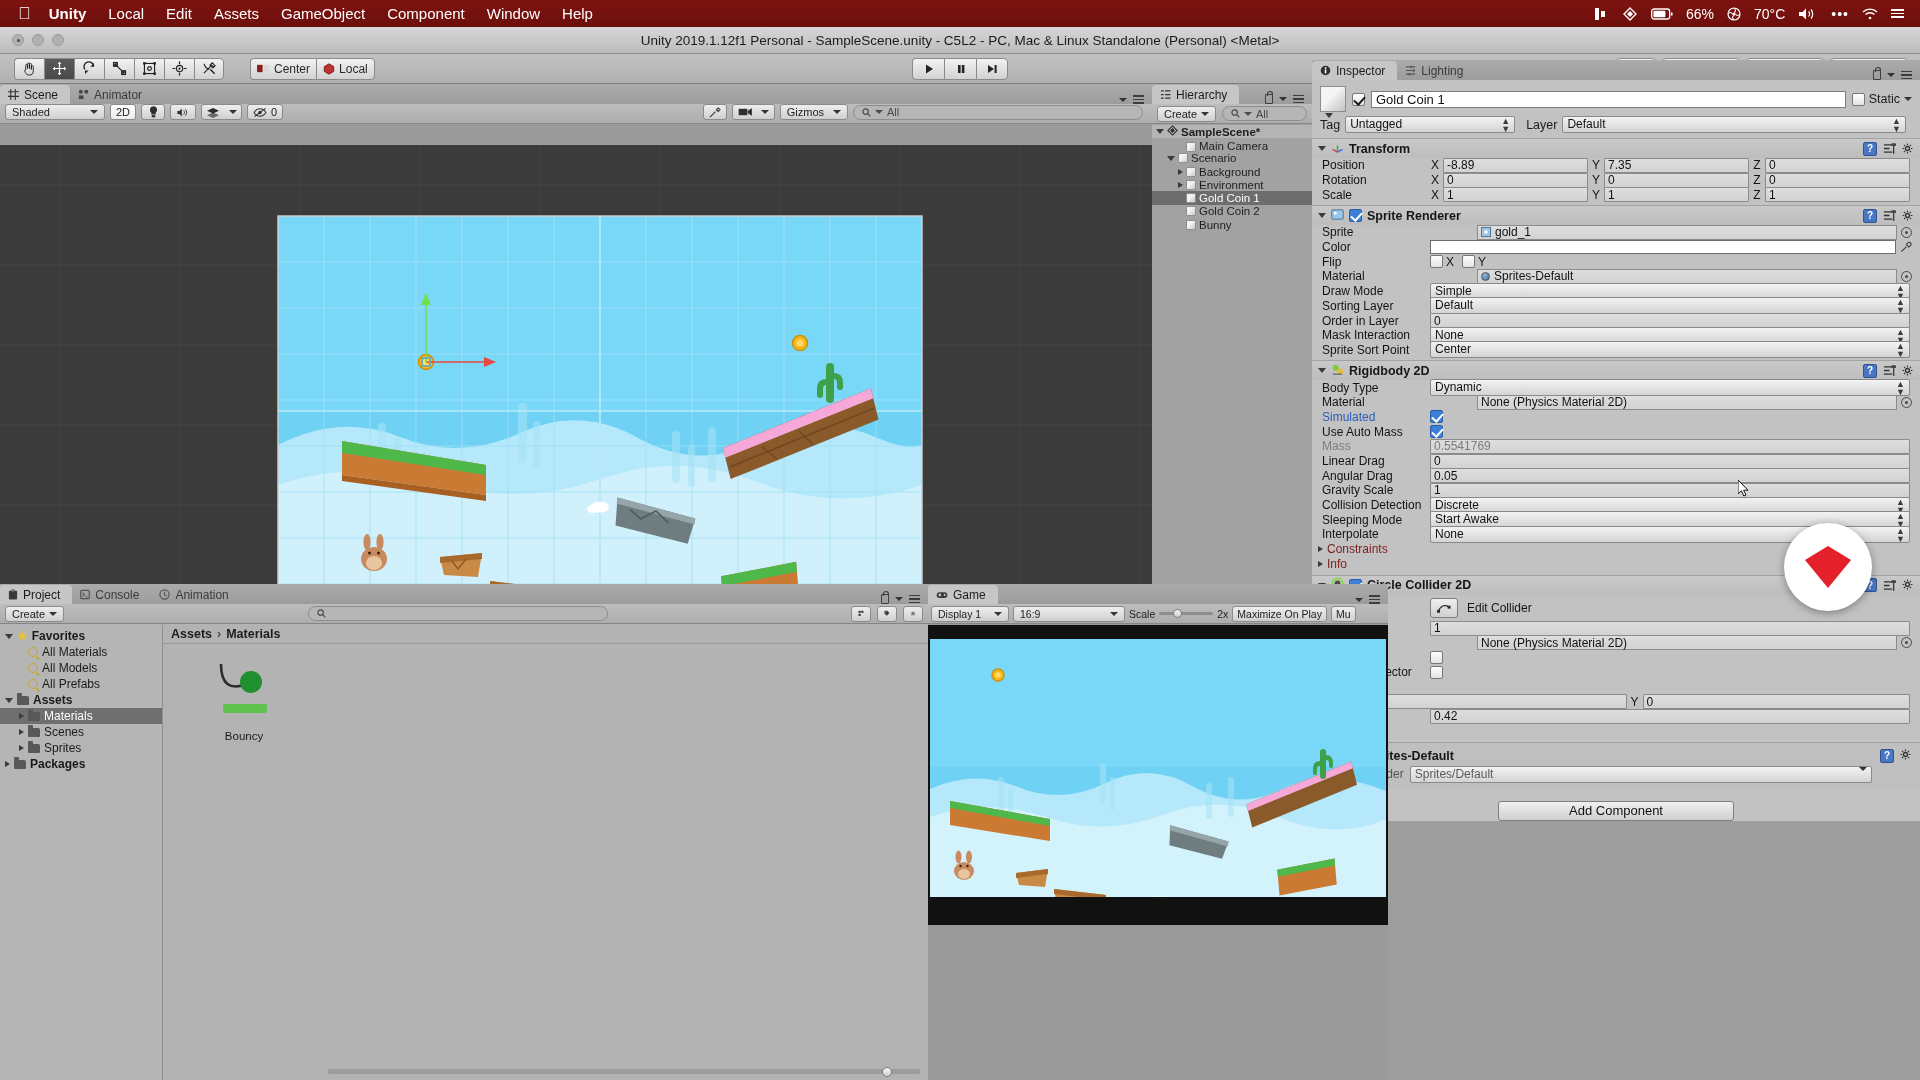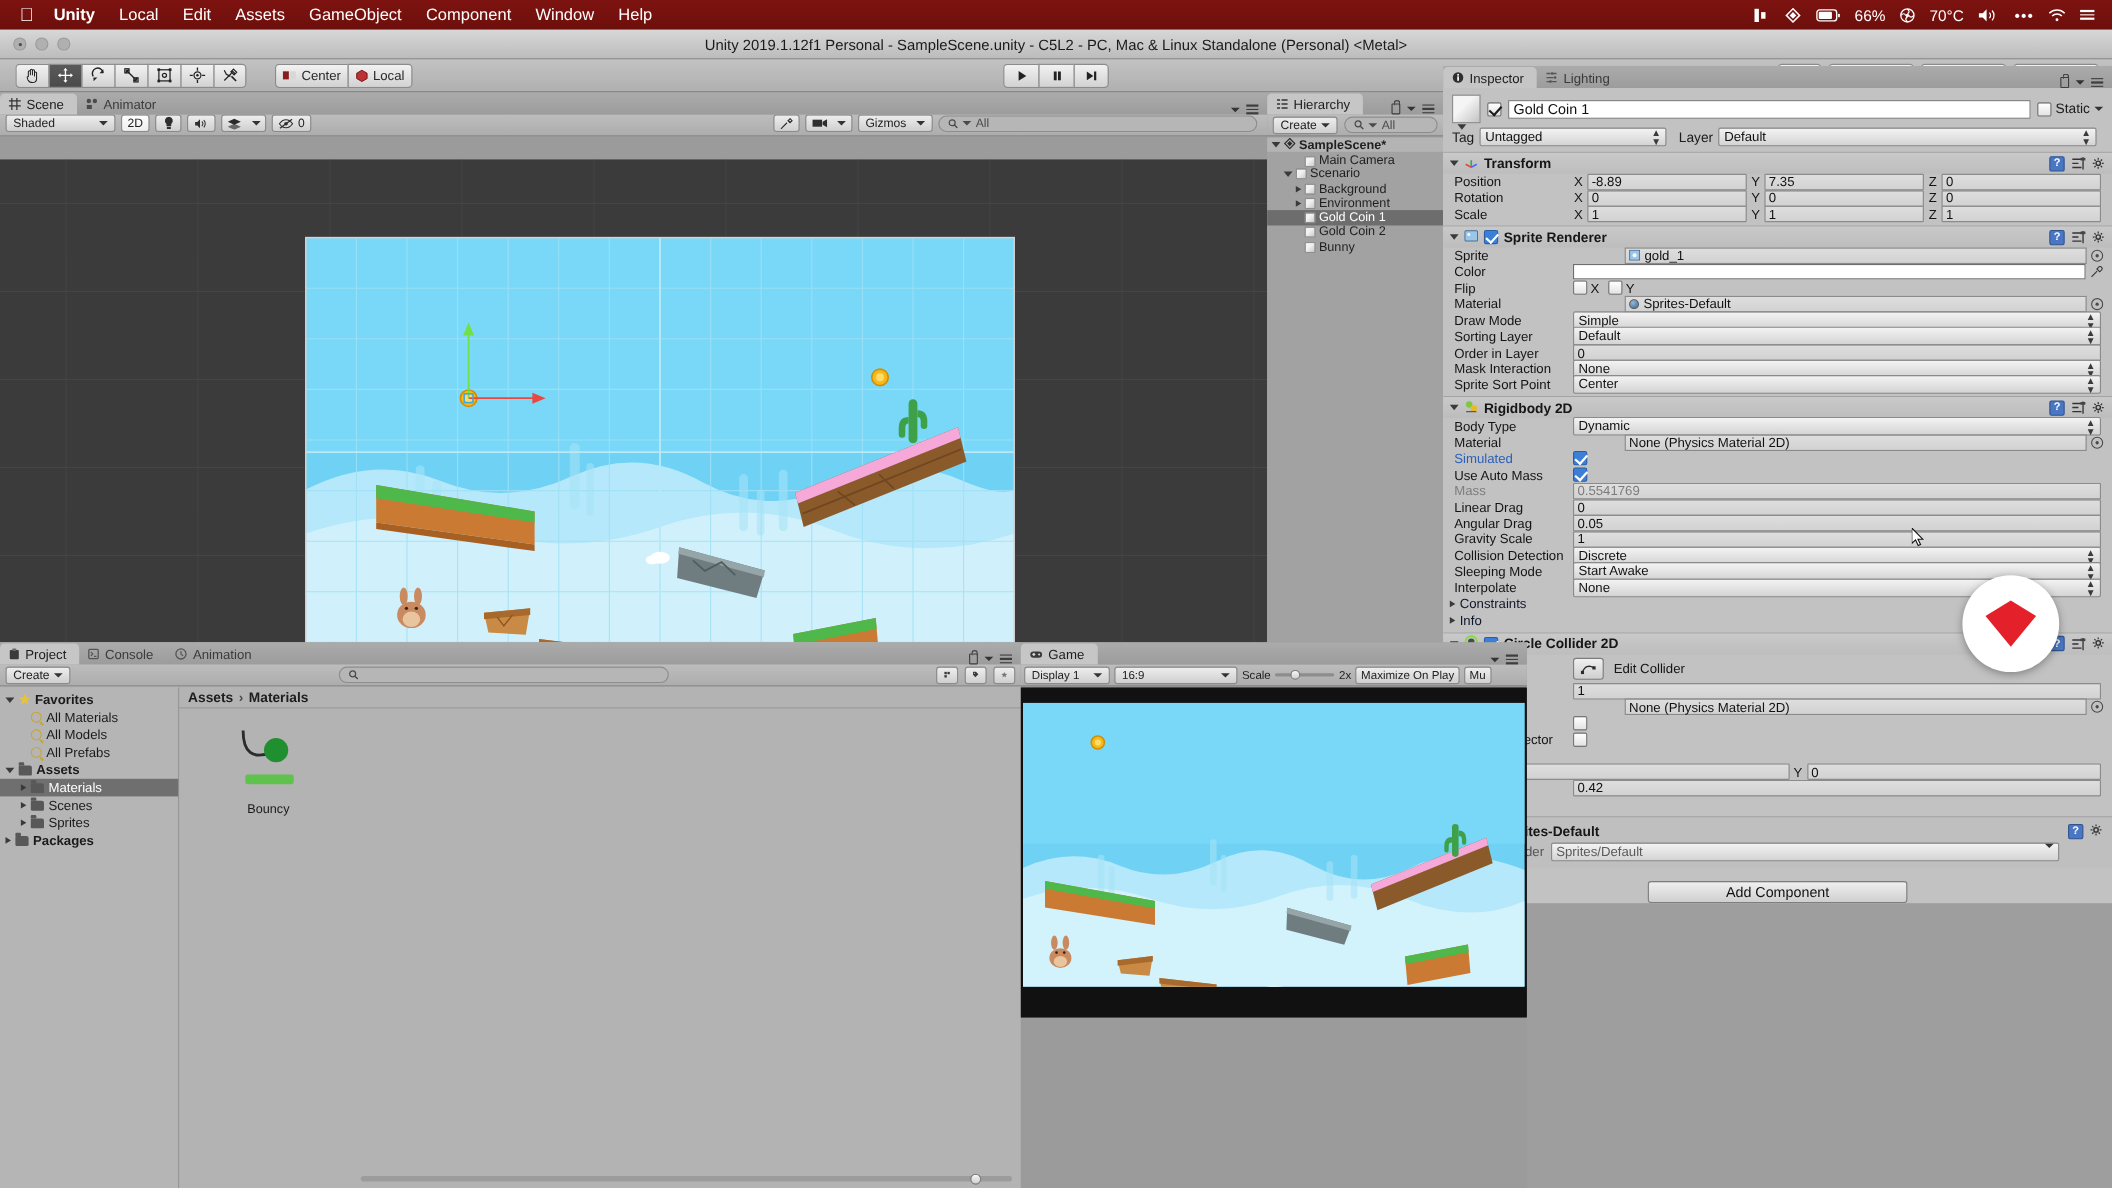--- a/index.html
+++ b/index.html
@@ -151,21 +151,21 @@
     display:flex; align-items:center; padding:0 3px; font-size:12px; color:#111; }
   .field.dim { color:#7c7c7c; }
   .xyz { display:flex; align-items:center; gap:3px; flex:1; padding-right:10px; }
   .xyz .ax { width:10px; text-align:center; font-size:12px; color:#141414; }
   .xyz .field { flex:1; }
   .objfield { flex:1; margin-right:4px; height:15px; background:linear-gradient(#dedede,#d2d2d2); border:1px solid #8b8b8b;
     display:flex; align-items:center; gap:4px; padding:0 3px; font-size:12px; color:#111;margin-left:47px;}
   .dot { width:9px;height:9px;border-radius:50%;border:1px solid #555;}
   .objpick { width:11px;height:11px;border:1.4px solid #4a4a4a;border-radius:50%;position:relative;flex:none;margin-right:8px;}
   .objpick::after{content:"";position:absolute;left:3px;top:3px;width:3px;height:3px;border-radius:50%;background:#4a4a4a;}
-  .foldrow { height:15px; display:flex; align-items:center; gap:4px; padding-left:6px; font-size:12px; color:#0f172a; }
+  .foldrow { height:15px; display:flex; align-items:center; gap:4px; padding-left:6px; font-size:12px; color:#7f1d1d; }
   .addcomp { margin:12px auto 0 auto; width:236px; height:20px; background:linear-gradient(#f0f0f0,#cfcfcf);
     border:1px solid #7e7e7e; border-radius:3px; display:flex; align-items:center; justify-content:center;
     font-size:13px; color:#111; }
   .matpreview { display:flex; align-items:center; gap:8px; padding:6px 8px; background:#bfbfbf; border-top:1px solid #a3a3a3;}
   .matswatch { width:24px;height:24px;background:#fff;border:1px solid #8a8a8a; }
 
   
   #proj-panel { left:0; top:584px; width:928px; height:496px; background:#b3b3b3; }
   .proj-body { position:absolute; top:41px; left:0; right:0; bottom:0; display:flex; }
   .proj-tree { width:163px; background:#b5b5b5; border-right:1px solid #8e8e8e; font-size:12px; padding-top:3px;}

